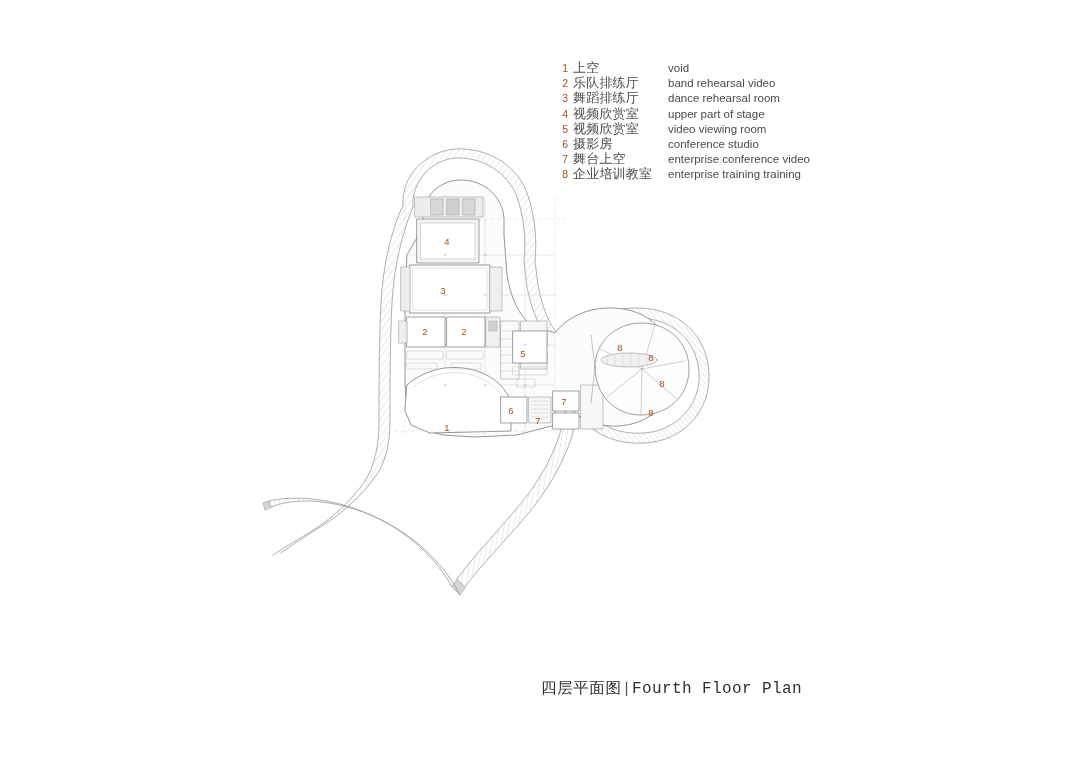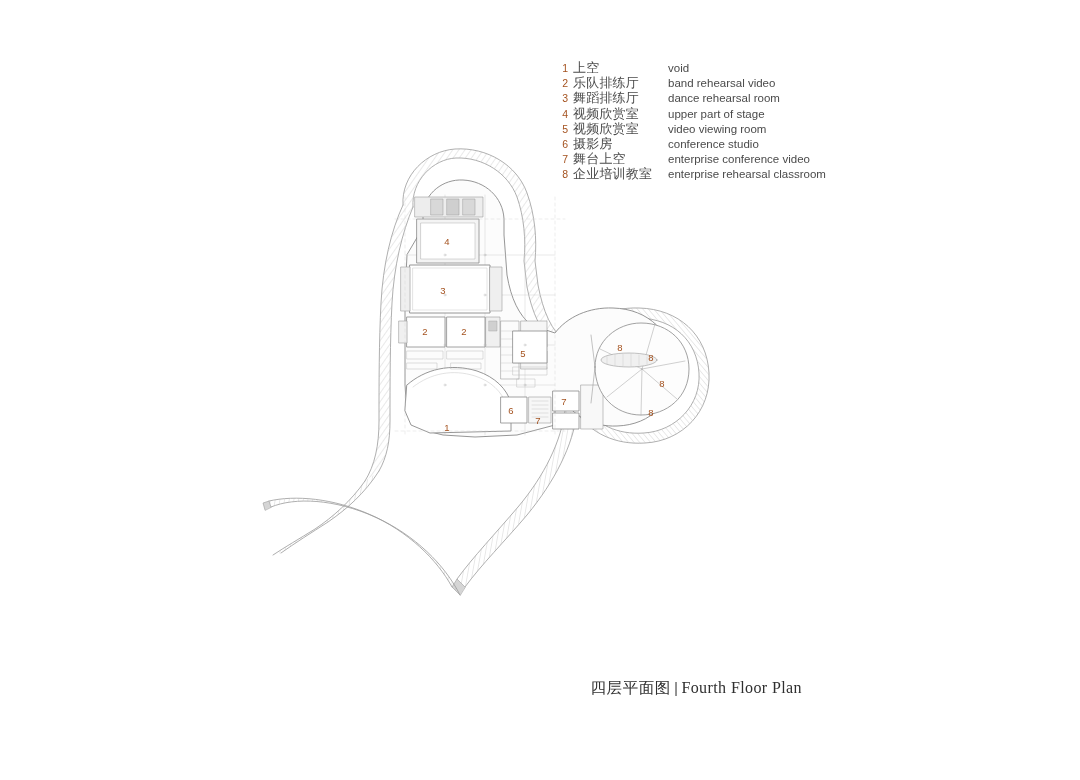--- a/index.html
+++ b/index.html
@@ -54,21 +54,21 @@
     position: absolute;
     right: 278px;
     top: 678px;
     font-size: 15.5px;
     color: #2f2f2f;
     letter-spacing: 0.4px;
     white-space: nowrap;
   }
   #caption .cap-cn { letter-spacing: 0.6px; }
   #caption .cap-sep { margin: 0 3px; color: #555; }
-  #caption .cap-en { font-family: Liberation Serif, serif; font-size: 16px; }
+  #caption .cap-en { font-family: Liberation Mono, monospace; font-size: 16px; }
 
   
   #plan-wrap {
     position: absolute;
     left: 255px;
     top: 135px;
     width: 480px;
     height: 490px;
   }
   #plan-svg { display: block; }
@@ -117,21 +117,21 @@
     <span class="legend-en">conference studio</span>
   </div>
   <div class="legend-row">
     <span class="legend-num">7</span>
     <span class="legend-cn">舞台上空</span>
     <span class="legend-en">enterprise conference video</span>
   </div>
   <div class="legend-row">
     <span class="legend-num">8</span>
     <span class="legend-cn">企业培训教室</span>
-    <span class="legend-en">enterprise rehearsal classroom</span>
+    <span class="legend-en">enterprise training training</span>
   </div>
 </div>
 
 <div id="plan-wrap">
   <svg id="plan-svg" width="480" height="490" viewBox="0 0 480 490" xmlns="http://www.w3.org/2000/svg">
     <defs>
 
       <pattern id="hatchA" width="5" height="5" patternUnits="userSpaceOnUse" patternTransform="rotate(35)">
         <line x1="0" y1="0" x2="0" y2="5" stroke="#b3b3b3" stroke-width="0.6"></line>
       </pattern>

